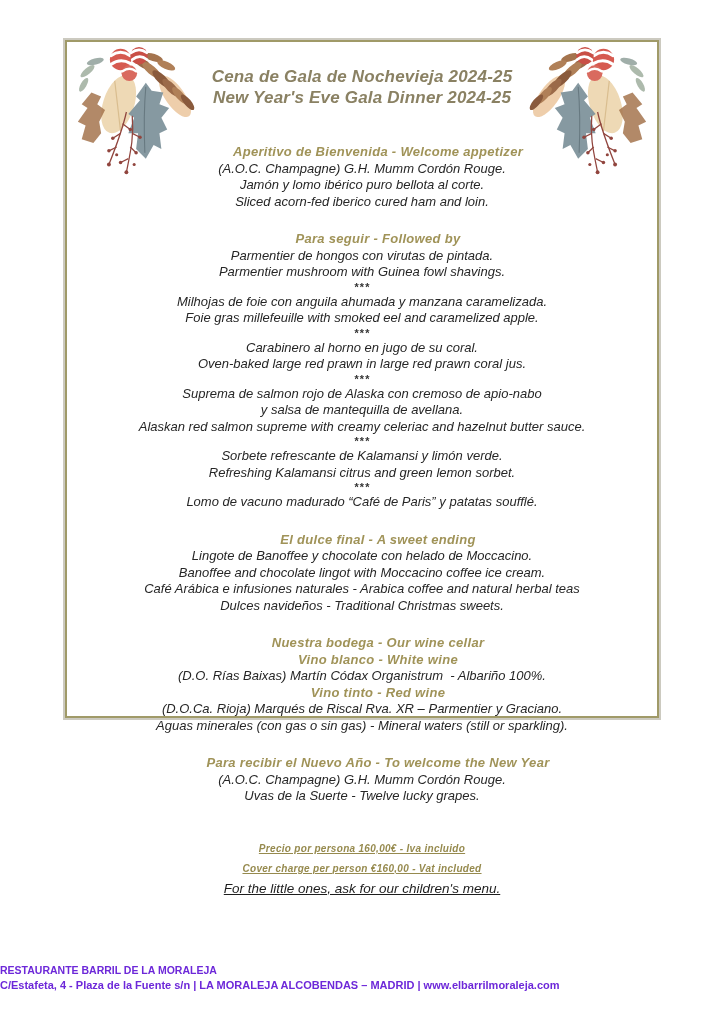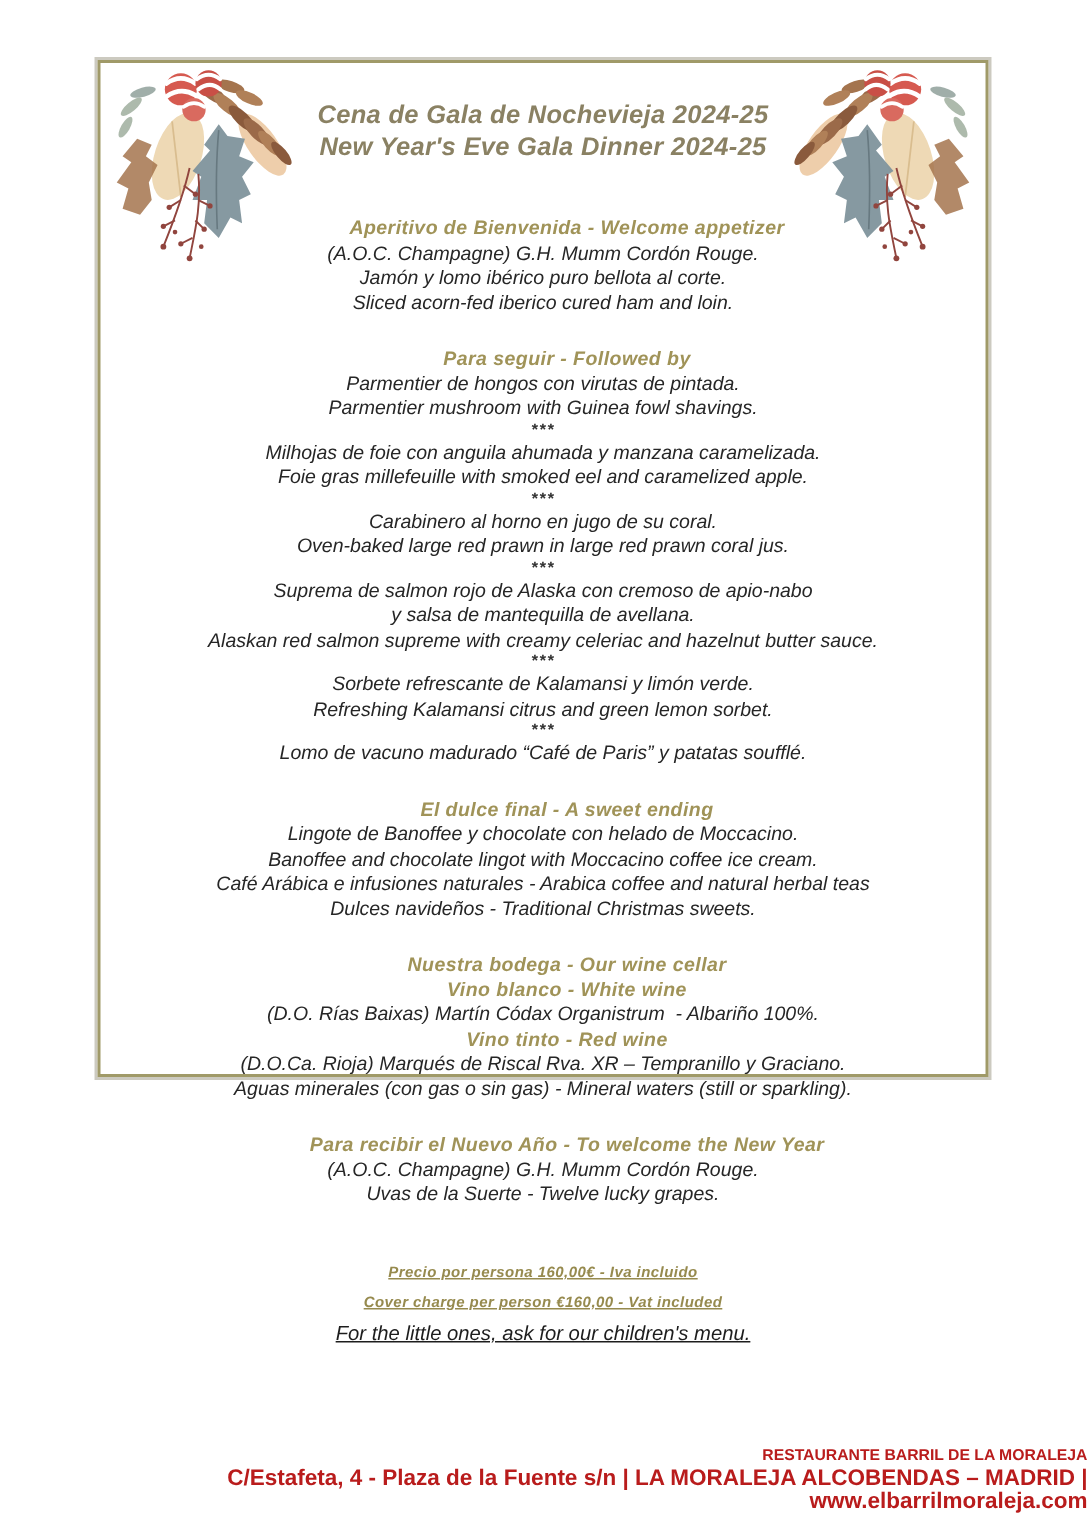--- a/index.html
+++ b/index.html
@@ -50,25 +50,25 @@
   .line.gold-underline{
     color:var(--gold2,#968a4e);font-weight:bold;font-size:10px;line-height:20px;
     text-decoration:underline;letter-spacing:.3px;
   }
   .line.black-underline{
     font-size:13.5px;line-height:19px;text-decoration:underline;color:#1d1d1d;
   }
 
   
   .footer{
-    position:absolute;left:0;right:0;top:963px;text-align:right;
-    color:#b91c1c;font-weight:bold;
+    position:absolute;left:0;right:0;top:963px;text-align:left;
+    color:#6d28d9;font-weight:bold;
   }
   .footer .f1{font-size:10.5px;line-height:15px;}
-  .footer .f2{font-size:15px;line-height:15px;}
+  .footer .f2{font-size:11px;line-height:15px;}
 </style>
 </head>
 <body>
 
 <svg width="0" height="0" style="position:absolute" aria-hidden="true">
   <defs>
     <g id="floral-art">
 
       <ellipse cx="48" cy="62" rx="16" ry="31" transform="rotate(18 48 62)" fill="#eed9b5"></ellipse>
       <path d="M44,38 C46,56 48,74 50,90" stroke="#d9bd8f" stroke-width="1.2" fill="none"></path>
@@ -176,21 +176,21 @@
           <div class="line body">Lingote de Banoffee y chocolate con helado de Moccacino.</div>
           <div class="line body">Banoffee and chocolate lingot with Moccacino coffee ice cream.</div>
           <div class="line body">Café Arábica e infusiones naturales - Arabica coffee and natural herbal teas</div>
           <div class="line body">Dulces navideños - Traditional Christmas sweets.</div>
         </div>
         <div class="section section-wine-cellar">
           <div class="line header">Nuestra bodega - Our wine cellar</div>
           <div class="line header">Vino blanco - White wine</div>
           <div class="line body">(D.O. Rías Baixas) Martín Códax Organistrum  - Albariño 100%.</div>
           <div class="line header">Vino tinto - Red wine</div>
-          <div class="line body">(D.O.Ca. Rioja) Marqués de Riscal Rva. XR – Tempranillo y Graciano.</div>
+          <div class="line body">(D.O.Ca. Rioja) Marqués de Riscal Rva. XR – Parmentier y Graciano.</div>
           <div class="line body">Aguas minerales (con gas o sin gas) - Mineral waters (still or sparkling).</div>
         </div>
         <div class="section section-new-year-welcome">
           <div class="line header">Para recibir el Nuevo Año - To welcome the New Year</div>
           <div class="line body">(A.O.C. Champagne) G.H. Mumm Cordón Rouge.</div>
           <div class="line body">Uvas de la Suerte - Twelve lucky grapes.</div>
         </div>
         <div class="section section-pricing">
           <div class="line gold-underline">Precio por persona 160,00€ - Iva incluido</div>
           <div class="line gold-underline">Cover charge per person €160,00 - Vat included</div>

